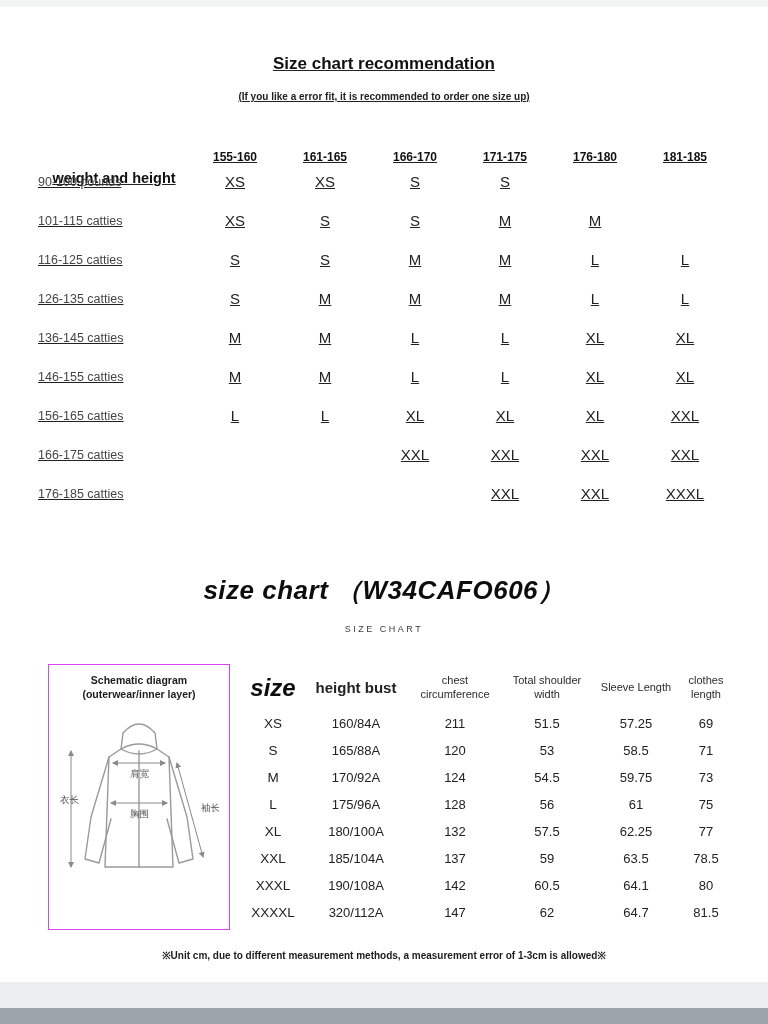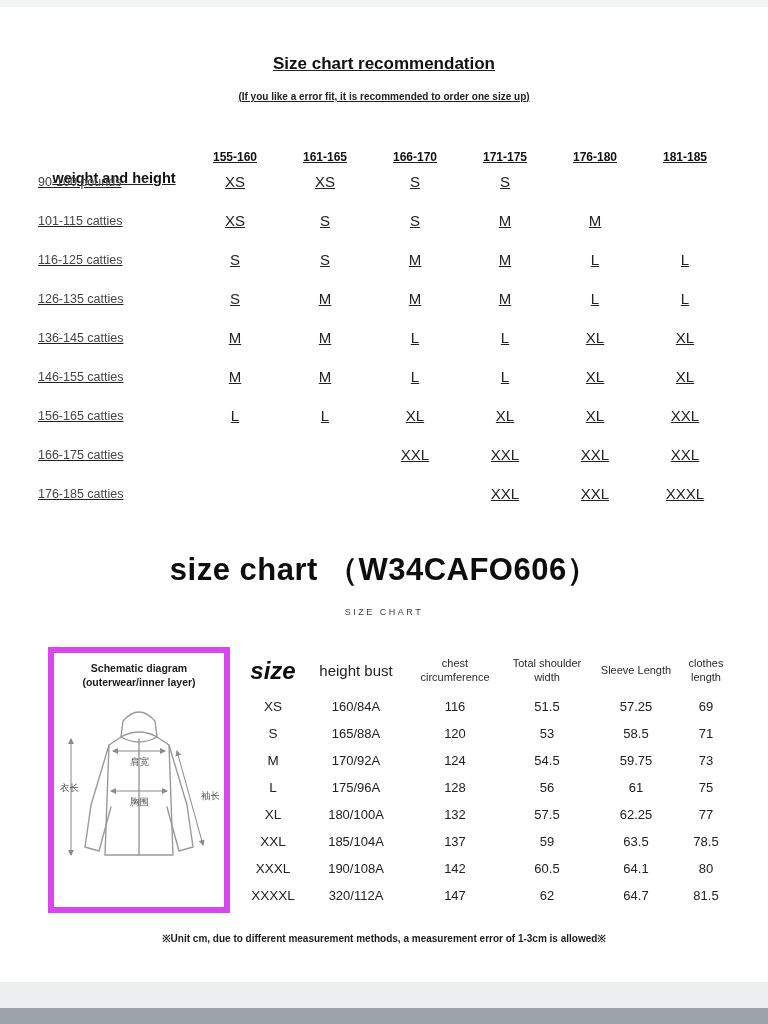--- a/index.html
+++ b/index.html
@@ -19,34 +19,34 @@
   .rec-table { width:692px; margin:26px auto 0; }
   .rec-header, .rec-row { display:grid; grid-template-columns:152px repeat(6, 90px); align-items:center; }
   .rec-header { height:34px; }
   .rec-h-cell { text-align:center; font-size:12px; font-weight:bold; color:#111; }
   .rec-h-cell.first { font-size:14.5px;margin-top:42px; }
   .rec-row { height:39px; }
   .rec-label { font-size:12.5px; color:#454545; }
   .rec-cell { text-align:center; font-size:15px; color:#222; }
 
   
-  .title2 { text-align:center; margin-top:36px; font-size:31px; font-weight:bold; color:#0d0d0d; letter-spacing:0.5px; }
+  .title2 { text-align:center; margin-top:60px; font-size:26px; font-weight:bold; color:#0d0d0d; letter-spacing:0.5px;font-style:italic; }
   .sub2 { text-align:center; margin-top:16px; font-size:9px; letter-spacing:2.5px; color:#3c3c3c; }
 
   .chart-wrap { display:flex; margin:30px 36px 0 48px; }
-  .schematic-box { width:182px; height:266px; border:6px solid #d946ef; padding:8px 5px 6px; flex:none; }
+  .schematic-box { width:182px; height:266px; border:1px solid #d946ef; padding:8px 5px 6px; flex:none; }
   .schematic-caption { font-size:10.5px; font-weight:bold; text-align:center; color:#1d1d1d; line-height:1.35; }
   .schematic-svg { display:block; margin:6px auto 0; }
 
   .size-table { flex:1; margin-left:14px; padding-top:2px; }
   .sz-header, .sz-row { display:grid; grid-template-columns:58px 108px 90px 94px 84px 56px; }
   .sz-header { align-items:center; min-height:44px; }
   .sz-h { text-align:center; color:#222; line-height:1.25; }
   .sz-h.h-size { font-size:24px; font-weight:bold; color:#0d0d0d;font-style:italic; }
-  .sz-h.h-bust { font-size:15px; font-weight:normal; }
+  .sz-h.h-bust { font-size:15px; font-weight:bold; }
   .sz-h.h-small { font-size:11px; color:#2b2b2b; }
   .sz-row { height:27px; align-items:center; }
   .sz-cell { text-align:center; font-size:13px; color:#222; }
   .sz-cell.sz-size { font-size:13.5px; }
 
   .note { text-align:center; font-size:10px; font-weight:bold; color:#1c1c1c; margin-top:18px; }
 </style>
 </head>
 <body>
 
@@ -207,21 +207,21 @@
           <div class="sz-h h-bust">height bust</div>
           <div class="sz-h h-small">chest circumference</div>
           <div class="sz-h h-small">Total shoulder width</div>
           <div class="sz-h h-small">Sleeve Length</div>
           <div class="sz-h h-small">clothes length</div>
         </div>
         <div>
             <div class="sz-row">
               <div class="sz-cell sz-size">XS</div>
               <div class="sz-cell">160/84A</div>
-              <div class="sz-cell">116</div>
+              <div class="sz-cell">211</div>
               <div class="sz-cell">51.5</div>
               <div class="sz-cell">57.25</div>
               <div class="sz-cell">69</div>
             </div>
             <div class="sz-row">
               <div class="sz-cell sz-size">S</div>
               <div class="sz-cell">165/88A</div>
               <div class="sz-cell">120</div>
               <div class="sz-cell">53</div>
               <div class="sz-cell">58.5</div>

